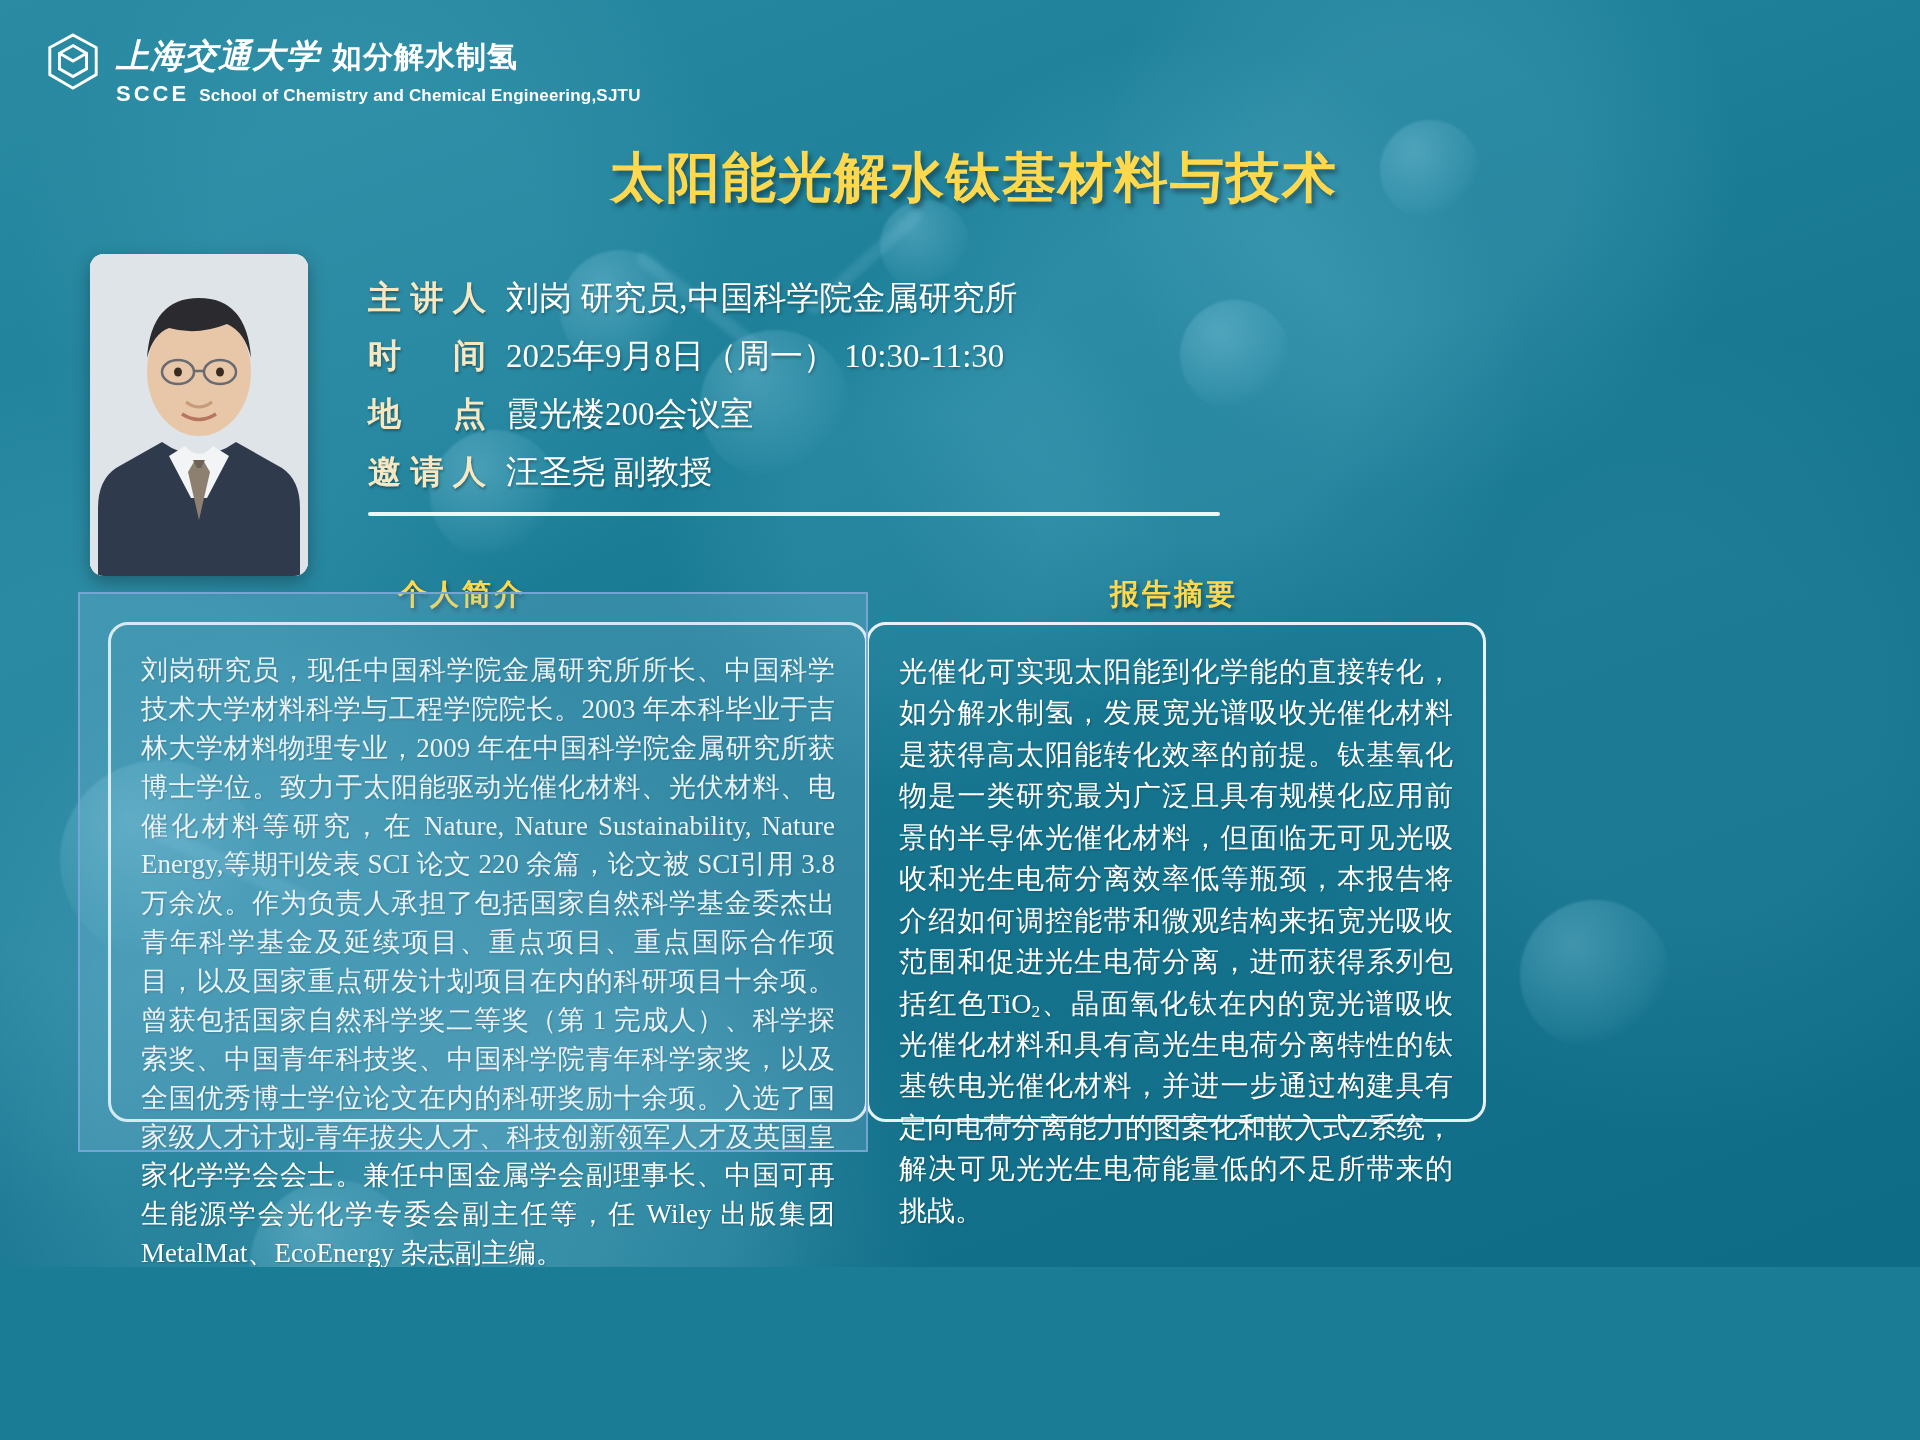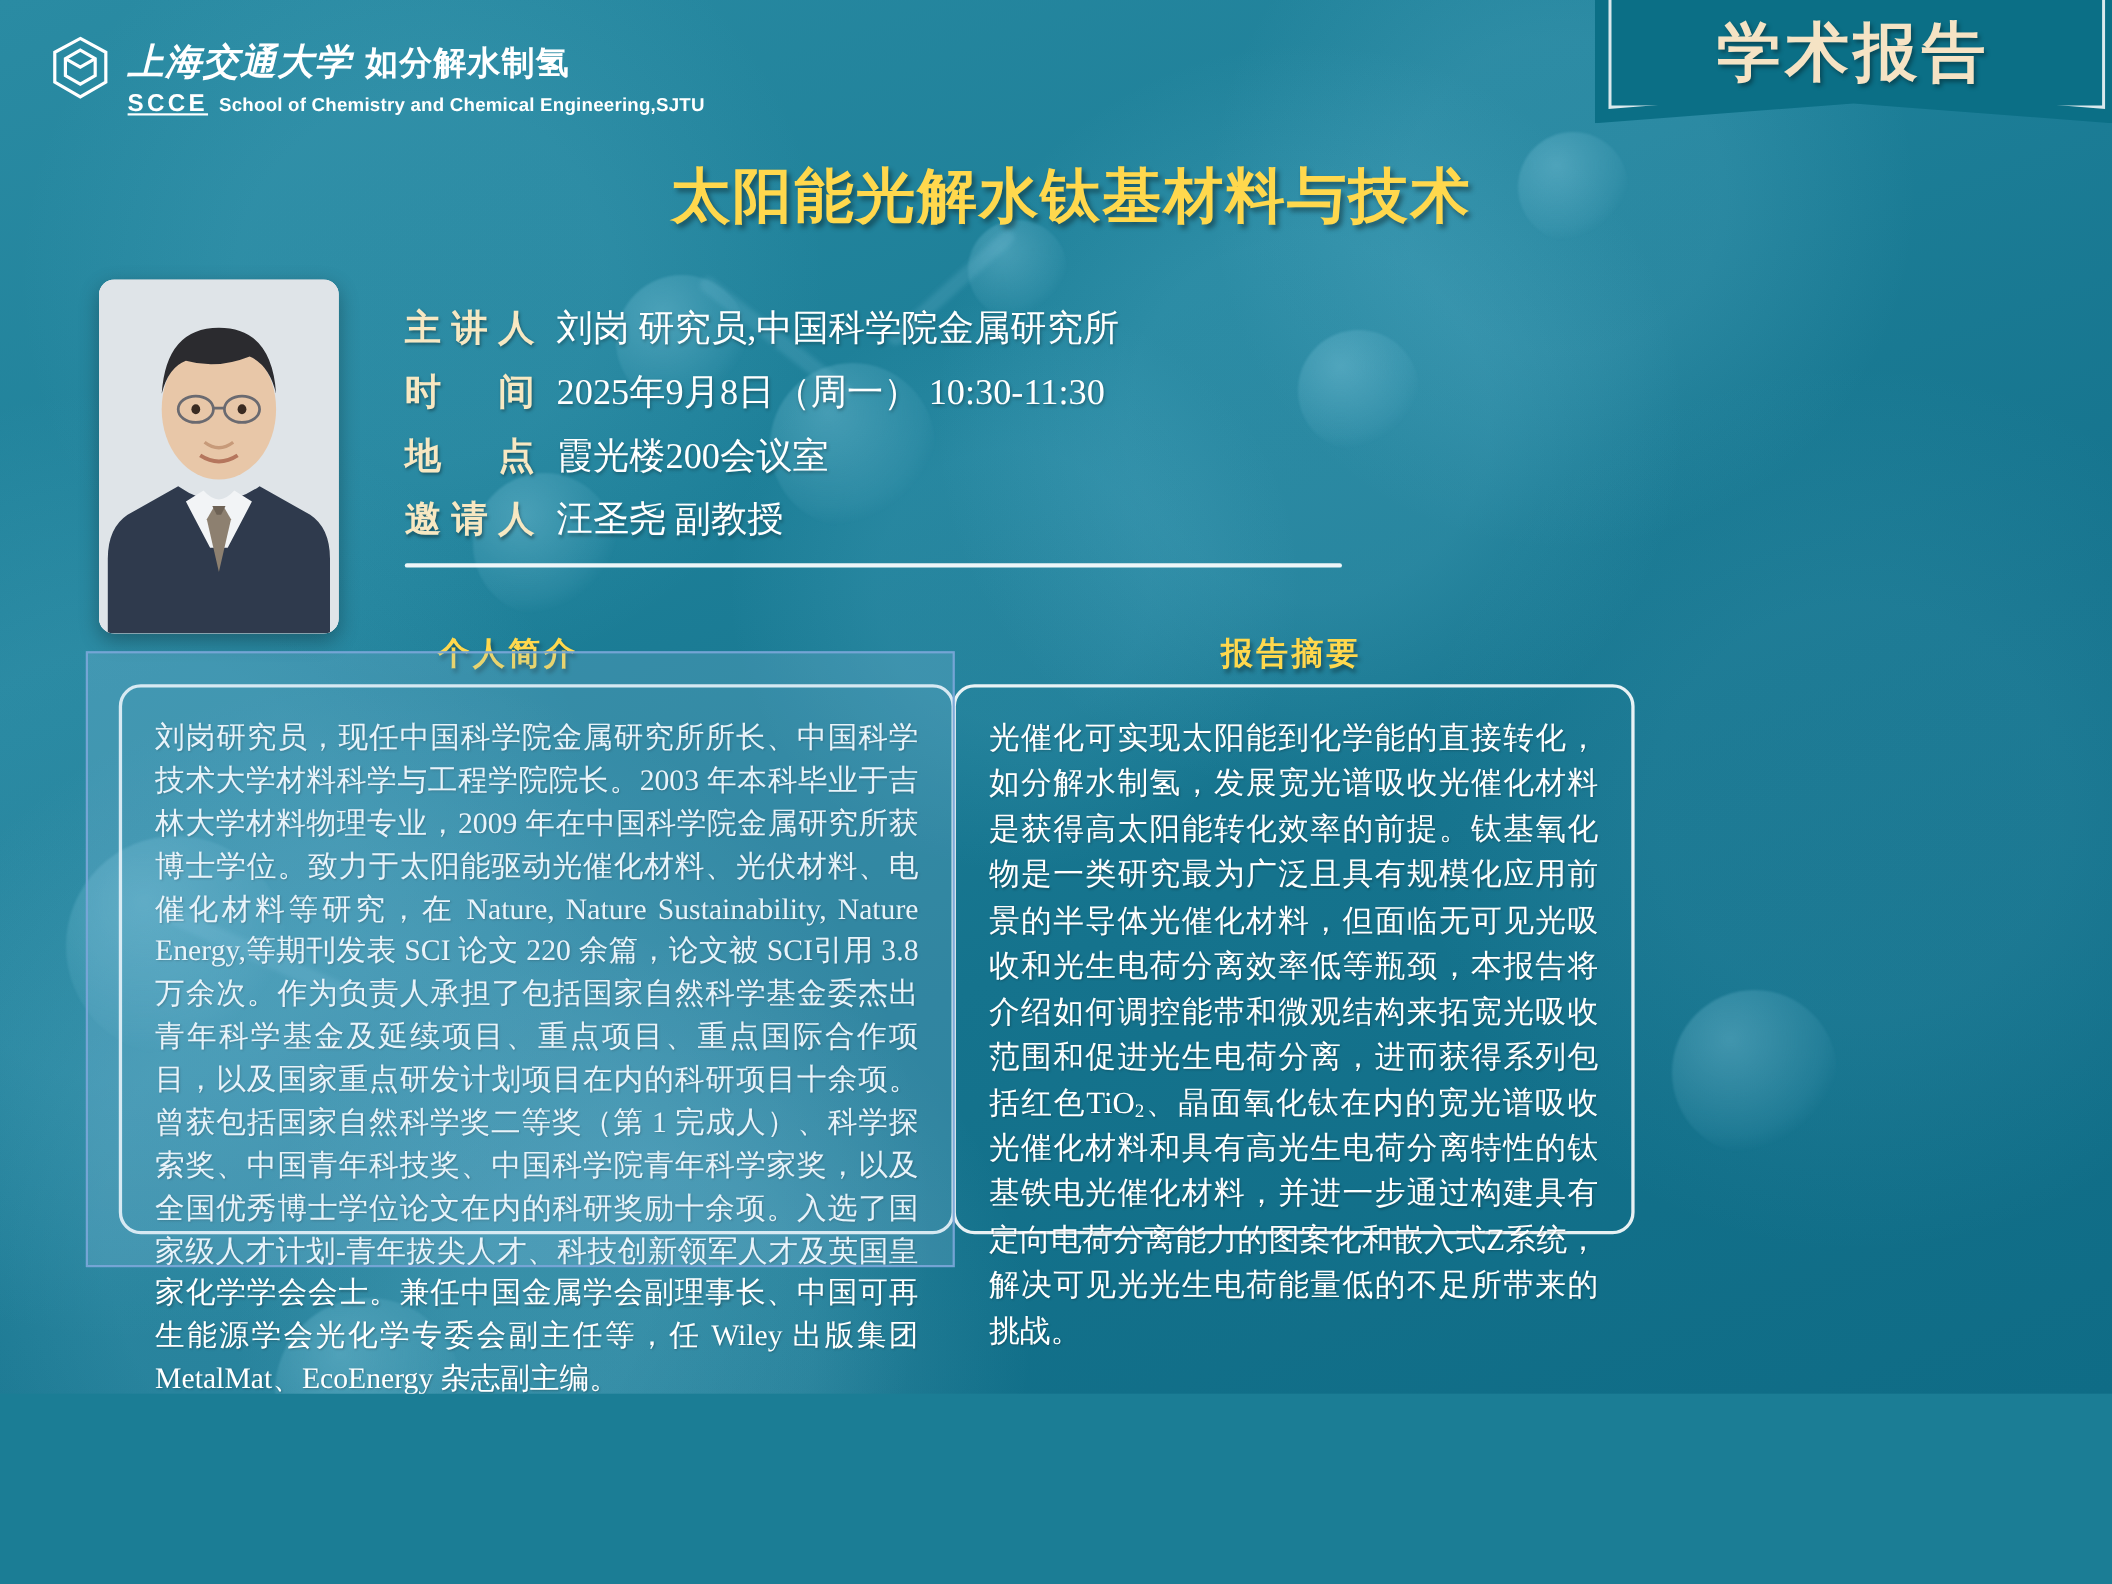--- a/index.html
+++ b/index.html
@@ -28,21 +28,21 @@
 
   
   .logo{position:absolute;left:44px;top:32px;display:flex;align-items:flex-start;gap:14px;}
   .logo-mark{width:58px;height:62px;flex:0 0 auto;}
   .logo-text{display:flex;flex-direction:column;gap:2px;padding-top:2px;}
   .logo-cn{display:flex;align-items:baseline;gap:12px;color:#ffffff;}
   .logo-cn .uni{font-size:33px;font-weight:700;letter-spacing:1px;font-style:italic;
     font-family:"Liberation Serif","DejaVu Serif",serif;}
   .logo-cn .school{font-size:30px;font-weight:700;letter-spacing:1px;}
   .logo-en{display:flex;align-items:baseline;gap:10px;color:#ffffff;}
-  .logo-en .abbr{font-size:22px;font-weight:700;letter-spacing:3px;text-decoration:underline;}
+  .logo-en .abbr{font-size:22px;font-weight:700;letter-spacing:3px;}
   .logo-en .full{font-size:17px;font-weight:700;letter-spacing:.2px;}
 
   .ribbon{position:absolute;right:0;top:0;width:470px;height:112px;}
   .ribbon-shape{position:absolute;inset:0;background:#0b6f86;
     clip-path:polygon(0 0,100% 0,100% 100%,50% 84%,0 100%);}
   .ribbon-outline{position:absolute;left:12px;top:-14px;width:446px;height:110px;
     border:3px solid rgba(255,255,255,.85);border-top:none;
     clip-path:polygon(0 0,100% 0,100% 100%,50% 84%,0 100%);
     background:transparent;}
   .ribbon-label{position:absolute;inset:0;display:flex;align-items:center;justify-content:center;
@@ -123,25 +123,20 @@
         <span class="uni">上海交通大学</span>
         <span class="school">如分解水制氢</span>
       </div>
       <div class="logo-en">
         <span class="abbr">SCCE</span>
         <span class="full">School of Chemistry and Chemical Engineering,SJTU</span>
       </div>
     </div>
   </div>
 
-  <div class="ribbon">
-    <div class="ribbon-shape"></div>
-    <div class="ribbon-outline"></div>
-    <div class="ribbon-label">学术报告</div>
-  </div>
 
   <div class="title">太阳能光解水钛基材料与技术</div>
 
   <div class="photo">
     <svg viewBox="0 0 218 322" width="218" height="322" aria-hidden="true">
       <rect width="218" height="322" fill="#e6e9ec"></rect>
       <rect y="0" width="218" height="322" fill="#dfe4e8"></rect>
       <ellipse cx="109" cy="118" rx="52" ry="64" fill="#e8c7a8"></ellipse>
       <path d="M57 104 q4 -60 52 -60 q48 0 52 60 q-6 -26 -24 -34 q-30 12 -58 4 q-16 6 -22 30 Z" fill="#2b2b2f"></path>
       <ellipse cx="88" cy="118" rx="16" ry="12" fill="none" stroke="#6a6a70" stroke-width="2.5"></ellipse>

